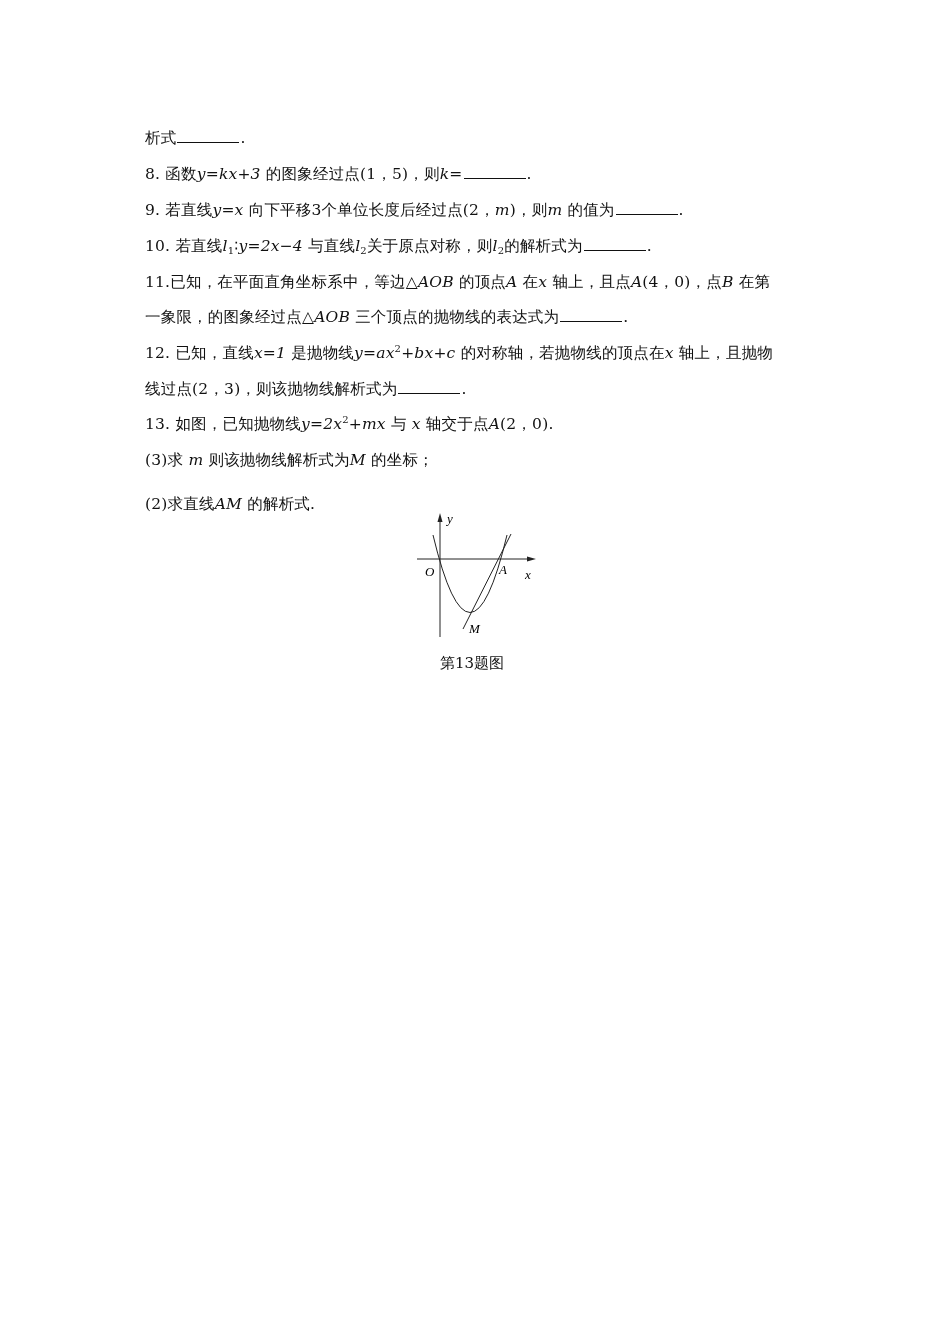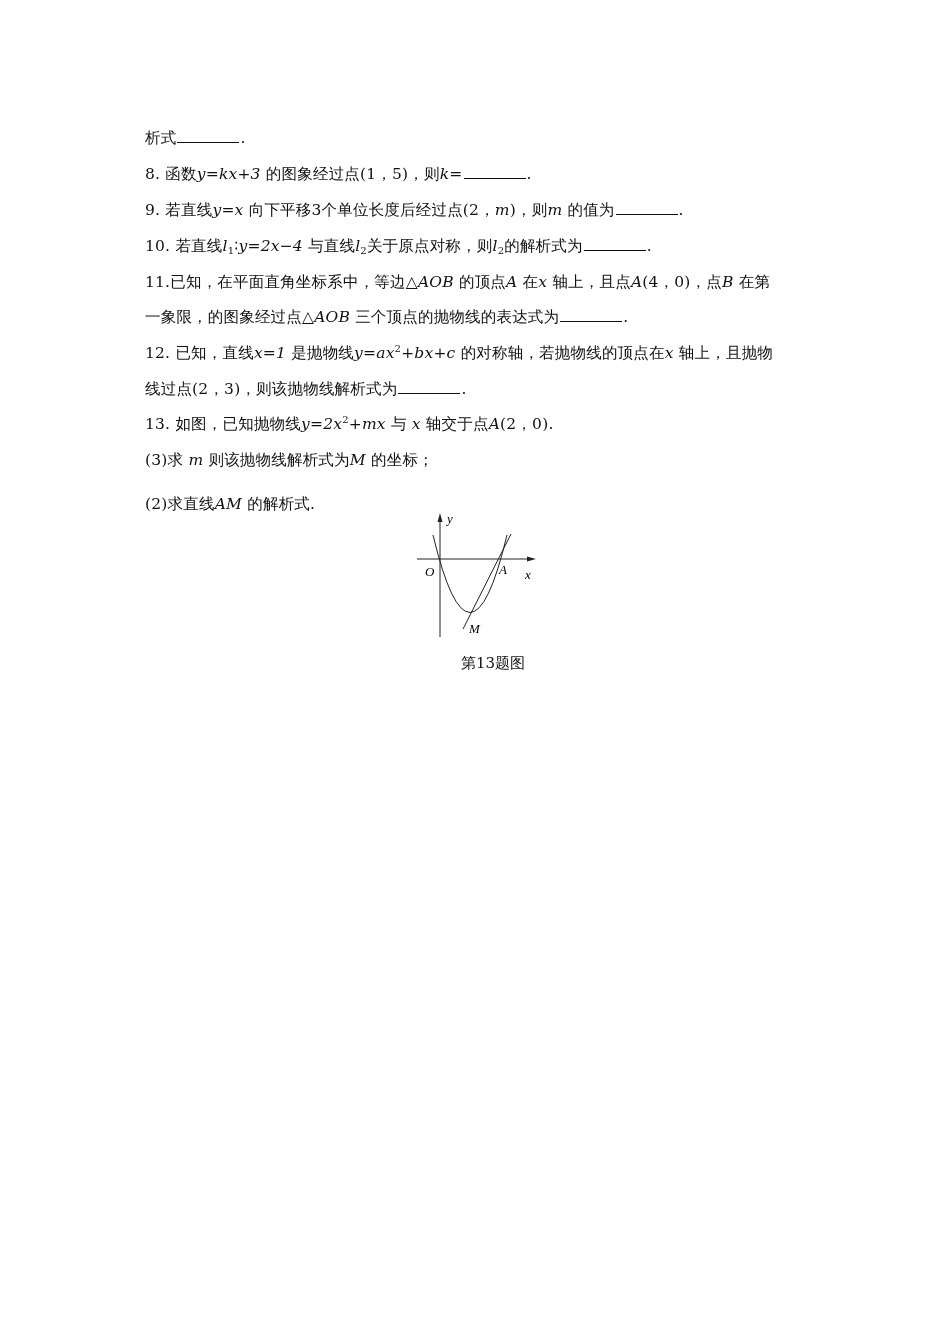--- a/index.html
+++ b/index.html
@@ -4,21 +4,21 @@
   <style>
     html, body { margin: 0; padding: 0; background: #ffffff; }
     body { width: 950px; height: 1344px; position: relative; overflow: hidden;
            font-family: "DejaVu Serif", "Liberation Serif", serif; color: #111; }
     .line { position: absolute; left: 145px; font-size: 15.5px; white-space: nowrap; letter-spacing: 0.2px; }
     .blank { display: inline-block; width: 62px; border-bottom: 1px solid #111; height: 14px; vertical-align: baseline; margin: 0 1px; }
     i { font-style: italic; }
     sub { font-size: 10px; vertical-align: -3px; }
     sup { font-size: 10px; vertical-align: 6px; }
     .figure { position: absolute; left: 405px; top: 505px; width: 140px; height: 175px; }
-    .caption { position: absolute; left: 461px; top: 654px; font-size: 15px; }
+    .caption { position: absolute; left: 440px; top: 654px; font-size: 15px; }
   </style>
 </head>
 <body>
 
 <div class="line" style="top:128px"><span>析式</span><span class="blank"></span><span>.</span></div>
 
 <div class="line" style="top:164px"><span>8.</span> <span>函数</span><i>y=kx+3</i> <span>的图象经过点(1，5)，则</span><i>k=</i><span class="blank"></span><span>.</span></div>
 
 <div class="line" style="top:200px"><span>9.</span> <span>若直线</span><i>y=x</i> <span>向下平移3个单位长度后经过点(2，</span><i>m</i><span>)，则</span><i>m</i> <span>的值为</span><span class="blank"></span><span>.</span></div>
 

